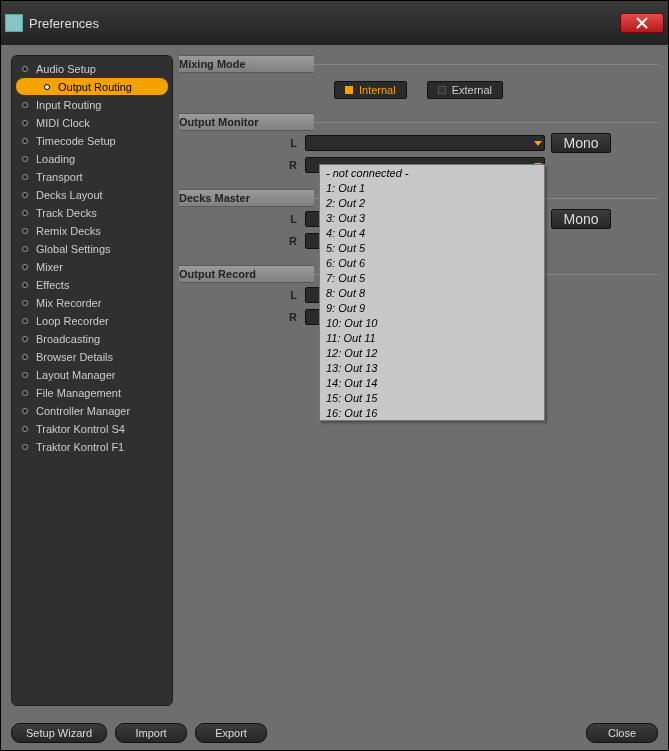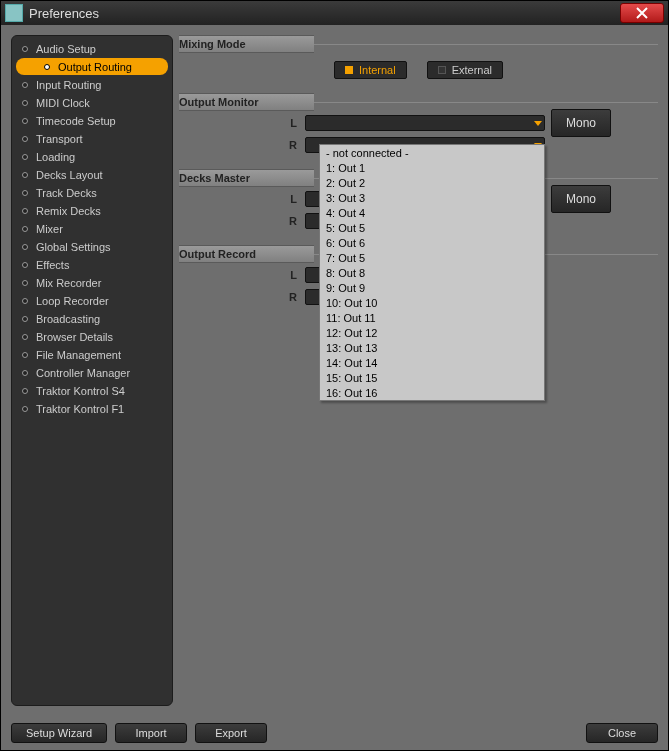--- a/index.html
+++ b/index.html
@@ -1,20 +1,20 @@
 <!DOCTYPE html>
 <html><head>
 <meta charset="utf-8">
 <style>
   * { box-sizing: border-box; margin: 0; padding: 0; font-family: Arial, Helvetica, sans-serif; }
   body { background: #1a1a1a; width: 669px; height: 751px; overflow: hidden; }
 
   .window { width: 669px; height: 751px; display: flex; flex-direction: column; background: #3a3a3a; border: 1px solid #000; }
 
-  .titlebar { height: 24px; background: linear-gradient(to bottom, #3b3b3b, #222); display: flex; align-items: center; padding: 0 4px; position: relative; }
+  .titlebar { height: 44px; background: linear-gradient(to bottom, #3b3b3b, #222); display: flex; align-items: center; padding: 0 4px; position: relative; }
   .titlebar .icon { width: 18px; height: 18px; background: #88c4c4; border: 1px solid #5aa; margin-right: 6px; display:inline-block; }
   .titlebar .title { color: #ddd; font-size: 13px; flex: 1; }
   .close-btn { width: 44px; height: 20px; background: linear-gradient(to bottom, #e54b4b, #b21a1a); border: 1px solid #7a0000; border-radius: 3px; display: flex; align-items: center; justify-content: center; cursor: pointer; }
   .close-btn svg { width: 12px; height: 12px; }
 
   .body { flex: 1; background: #6e6e6e; padding: 10px; display: flex; gap: 6px; position: relative; }
 
   .sidebar { width: 162px; background: #303030; border: 1px solid #1c1c1c; border-radius: 6px; padding: 4px 2px; }
   .sidebar-item { display: flex; align-items: center; height: 17px; padding: 0 4px; font-size: 11px; color: #ccc; cursor: pointer; border-radius: 8px; margin: 0 2px 1px 2px; }
   .sidebar-item.selected { background: #f5a100; color: #000; padding-left: 26px; }
@@ -32,28 +32,28 @@
   .radio .box { width:8px; height:8px; border:1px solid #555; margin-right:6px; background:#333;}
   .radio.active { color:#f5a100;}
   .radio.active .box{ background:#f5a100; border-color:#f5a100;}
 
   .out-block { margin-bottom: 14px; position: relative; }
   .out-row { display:flex; align-items:center; height:20px; gap:6px; margin:2px 0;}
   .ch-label { width: 120px; text-align:right; font-size:11px; font-weight:bold; color:#222; padding-right:2px;}
   .dropdown { flex:1; height:16px; background:#2b2b2b; border:1px solid #111; border-radius:2px; display:flex; align-items:center; justify-content:flex-end; padding:0 2px; cursor:pointer; max-width:240px;}
   .dropdown .val { flex:1; font-size:10px; color:#ccc; padding-left:4px;}
   .dropdown .caret { width:0;height:0;border-left:4px solid transparent;border-right:4px solid transparent;border-top:5px solid #f5a100;}
-  .mono-btn { width:60px; height:28px; background:linear-gradient(to bottom,#3c3c3c,#262626); border:1px solid #111; border-radius:2px; font-size:12px; color:#ddd; display:flex; align-items:center; justify-content:center; cursor:pointer;}
+  .mono-btn { width:60px; height:20px; background:linear-gradient(to bottom,#3c3c3c,#262626); border:1px solid #111; border-radius:2px; font-size:14px; color:#ddd; display:flex; align-items:center; justify-content:center; cursor:pointer;}
 
   .dropdown-list { position:absolute; top:119px; left:318px; width:226px; background:#c8c8c8; border:1px solid #777; z-index:50; box-shadow: 2px 2px 2px rgba(0,0,0,.3);}
-  .dropdown-list .opt { height:15px; font-size:11px; color:#000; padding:0 6px; display:flex; align-items:center; cursor:pointer;}
+  .dropdown-list .opt { height:15px; font-size:11px; color:#000; padding:0 6px; display:flex; align-items:center; cursor:pointer;font-style:italic;}
 
   .footer { height:34px; background:#6e6e6e; display:flex; align-items:center; padding:0 10px; gap:8px;}
   .footer .spacer { flex:1;}
-  .footer-btn { height:20px; padding:0 14px; background:linear-gradient(to bottom,#3c3c3c,#262626); border:1px solid #111; border-radius:3px; font-size:11px; color:#ddd; display:flex; align-items:center; justify-content:center; cursor:pointer; min-width:72px;}
+  .footer-btn { height:20px; padding:0 14px; background:linear-gradient(to bottom,#3c3c3c,#262626); border:1px solid #111; border-radius:9px; font-size:11px; color:#ddd; display:flex; align-items:center; justify-content:center; cursor:pointer; min-width:72px;}
 </style>
 </head>
 <body>
 
 <div class="window">
 
   <div class="titlebar">
     <span class="icon"></span>
     <span class="title">Preferences</span>
     <div class="close-btn">
@@ -93,62 +93,62 @@
         <div class="sidebar-item">
           <span class="bullet">
             <span></span>
           </span>
           <span>Timecode Setup</span>
         </div>
         <div class="sidebar-item">
           <span class="bullet">
             <span></span>
           </span>
+          <span>Loading</span>
+        </div>
+        <div class="sidebar-item">
+          <span class="bullet">
+            <span></span>
+          </span>
           <span>Transport</span>
         </div>
         <div class="sidebar-item">
           <span class="bullet">
             <span></span>
           </span>
-          <span>Loading</span>
-        </div>
-        <div class="sidebar-item">
-          <span class="bullet">
-            <span></span>
-          </span>
           <span>Decks Layout</span>
         </div>
         <div class="sidebar-item">
           <span class="bullet">
             <span></span>
           </span>
           <span>Track Decks</span>
         </div>
         <div class="sidebar-item">
           <span class="bullet">
             <span></span>
           </span>
           <span>Remix Decks</span>
         </div>
         <div class="sidebar-item">
           <span class="bullet">
             <span></span>
           </span>
+          <span>Global Settings</span>
+        </div>
+        <div class="sidebar-item">
+          <span class="bullet">
+            <span></span>
+          </span>
           <span>Mixer</span>
         </div>
         <div class="sidebar-item">
           <span class="bullet">
             <span></span>
           </span>
-          <span>Global Settings</span>
-        </div>
-        <div class="sidebar-item">
-          <span class="bullet">
-            <span></span>
-          </span>
           <span>Effects</span>
         </div>
         <div class="sidebar-item">
           <span class="bullet">
             <span></span>
           </span>
           <span>Mix Recorder</span>
         </div>
         <div class="sidebar-item">
           <span class="bullet">
@@ -160,20 +160,26 @@
           <span class="bullet">
             <span></span>
           </span>
           <span>Broadcasting</span>
         </div>
         <div class="sidebar-item">
           <span class="bullet">
             <span></span>
           </span>
           <span>Browser Details</span>
+        </div>
+        <div class="sidebar-item">
+          <span class="bullet">
+            <span></span>
+          </span>
+          <span>Layout Manager</span>
         </div>
         <div class="sidebar-item">
           <span class="bullet">
             <span></span>
           </span>
           <span>File Management</span>
         </div>
         <div class="sidebar-item">
           <span class="bullet">
             <span></span>

